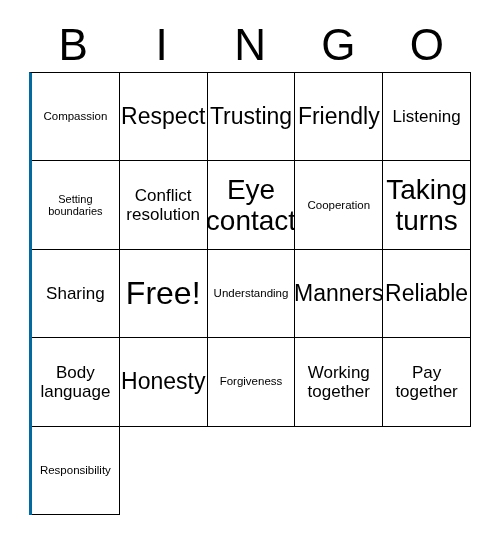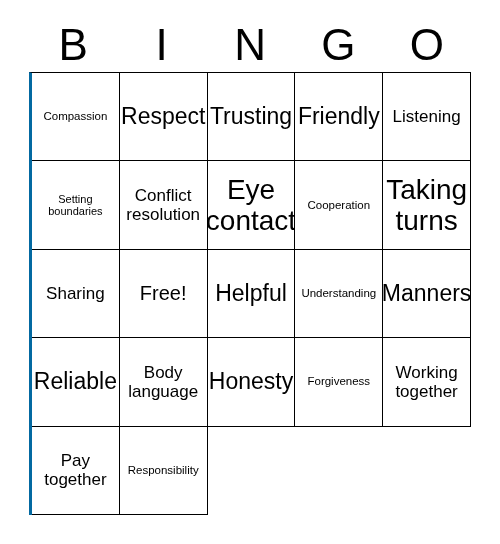--- a/index.html
+++ b/index.html
@@ -67,21 +67,21 @@
     display: block;
     line-height: 1.12;
     word-wrap: break-word;
   }
   
   .fs-xs  span { font-size: 11.5px; }
   .fs-sm  span { font-size: 11px; }
   .fs-md  span { font-size: 17px; }
   .fs-lg  span { font-size: 23px; }
   .fs-xl  span { font-size: 28px; }
-  .fs-xxl span { font-size: 20px; }
+  .fs-xxl span { font-size: 32px; }
 </style>
 </head>
 <body>
 
 <div id="card">
 
   <div id="header-row">
     <div class="header-letter">B</div>
     <div class="header-letter">I</div>
     <div class="header-letter">N</div>
@@ -122,23 +122,20 @@
 
     <div class="cell fs-xl">
         <span>Taking turns</span>
       </div>
     <div class="cell fs-md">
         <span>Sharing</span>
       </div>
     <div class="cell fs-xxl">
         <span>Free!</span>
       </div>
-    <div class="cell fs-lg">
-        <span>Helpful</span>
-      </div>
 
     <div class="cell fs-xs">
         <span>Understanding</span>
       </div>
     <div class="cell fs-lg">
         <span>Manners</span>
       </div>
     <div class="cell fs-lg">
         <span>Reliable</span>
       </div>

